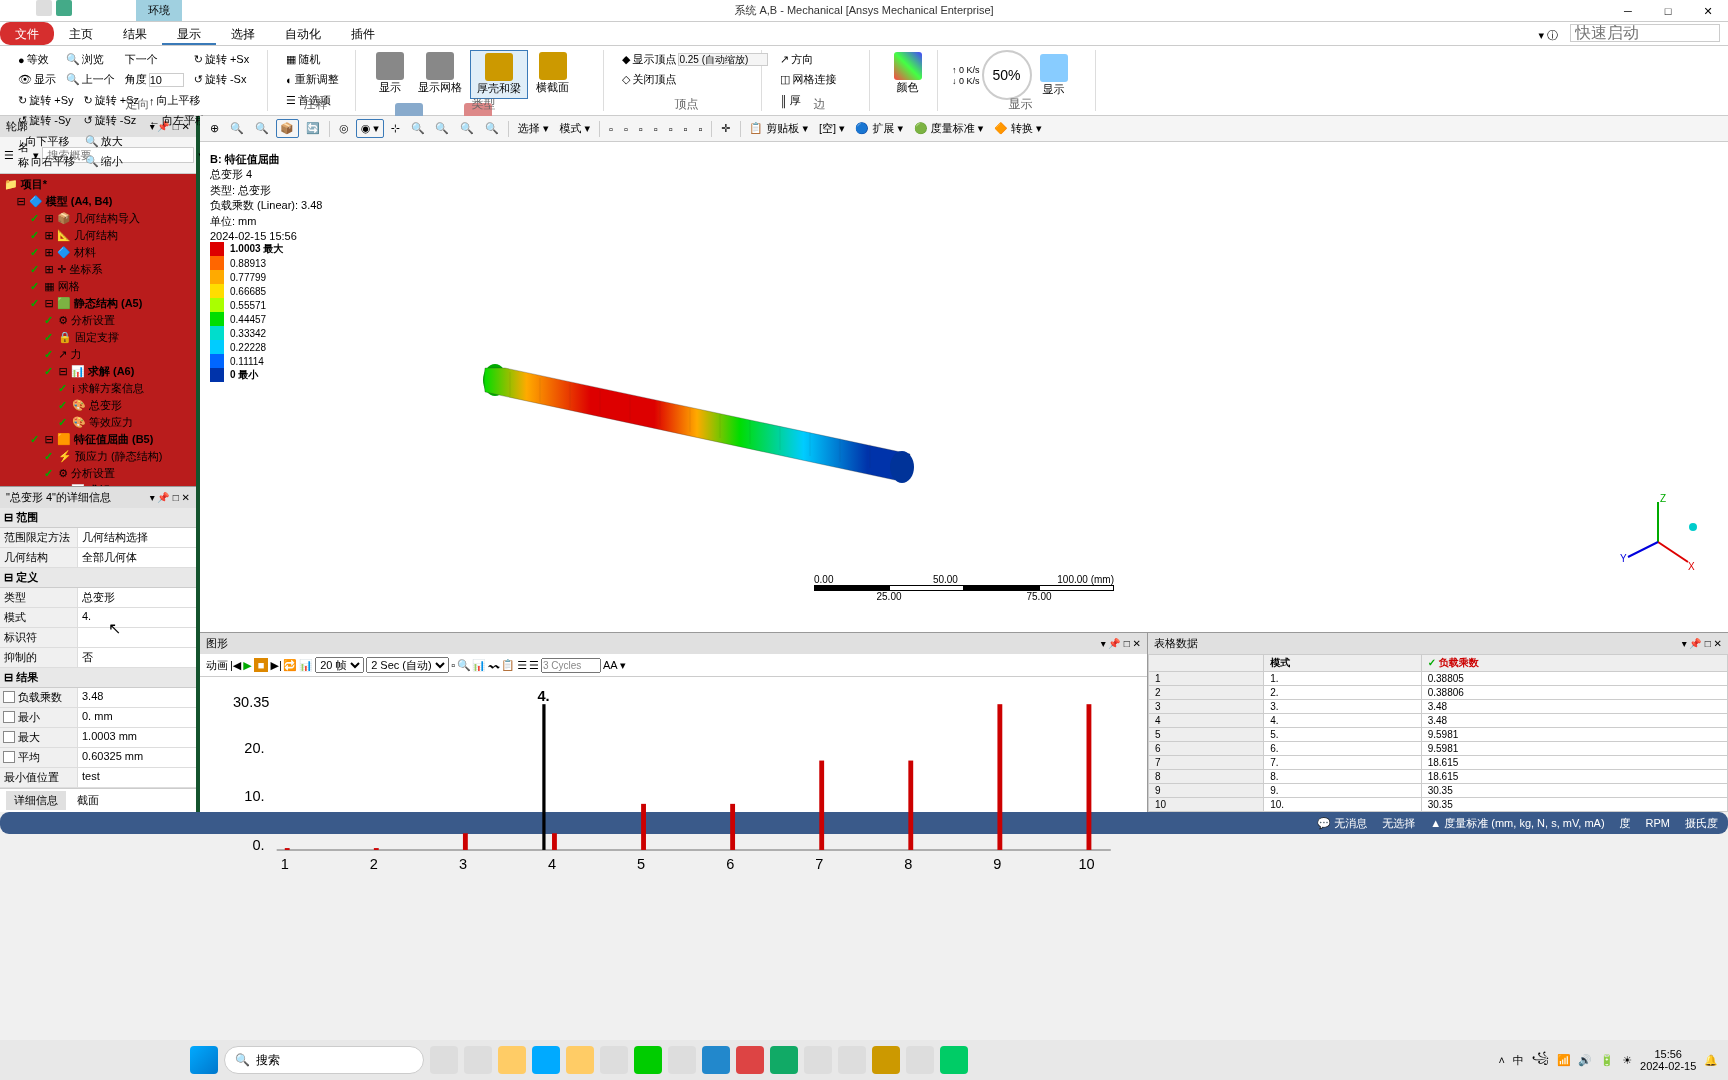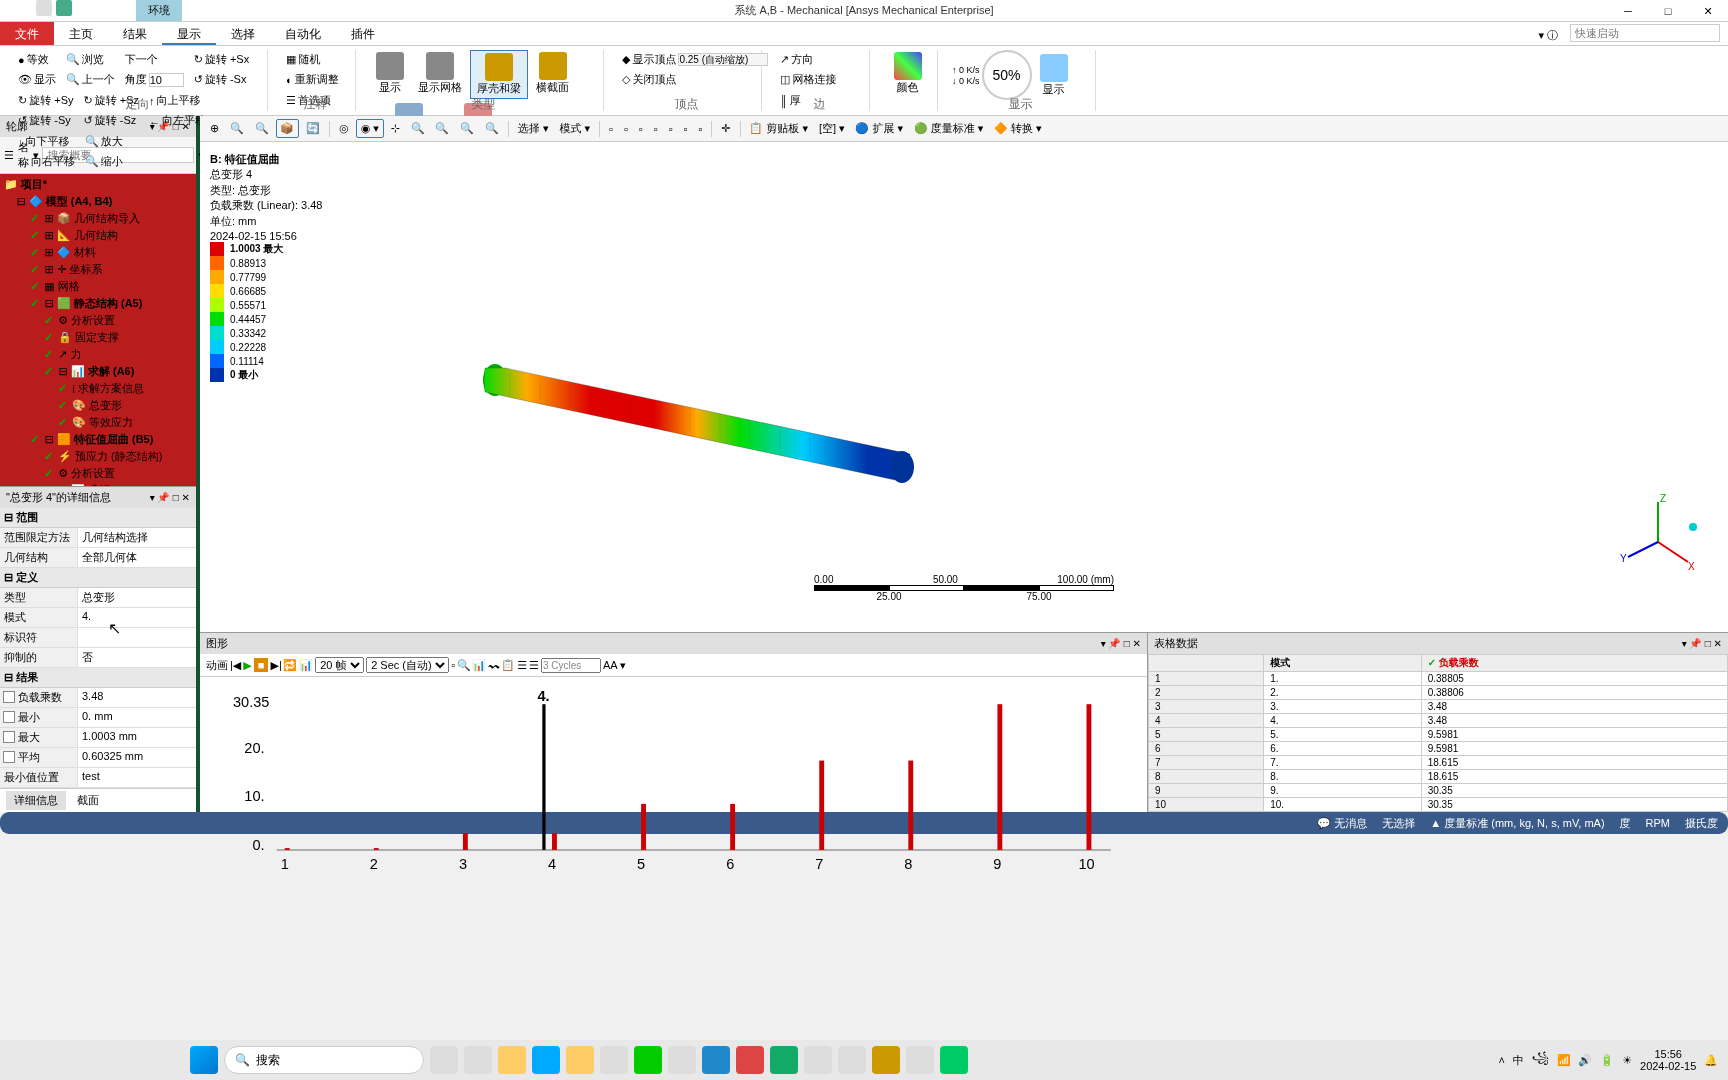--- a/index.html
+++ b/index.html
@@ -8,23 +8,23 @@
     .title-bar { background: #fff; height: 22px; display: flex; align-items: center; border-bottom: 1px solid #ccc; position: relative; }
     .title-bar-left { display: flex; gap: 4px; padding-left: 8px; margin-left: 28px; }
     .title-bar-icon { width: 16px; height: 16px; background: #ddd; border-radius: 2px; }
     .title-text { position: absolute; left: 50%; transform: translateX(-50%); color: #333; }
     .context-tab { background: #a0d0e0; padding: 3px 12px; margin-left: 60px; font-size: 11px; }
     .win-controls { position: absolute; right: 0; display: flex; }
     .win-btn { width: 40px; height: 22px; text-align: center; line-height: 22px; cursor: pointer; }
     
     .menu-bar { background: #fff; height: 24px; display: flex; border-bottom: 1px solid #ccc; }
     .menu-tab { padding: 4px 15px; font-size: 12px; cursor: pointer; }
-    .menu-tab.active-file { background: #d62e2e; color: #fff; }
+    .menu-tab.active-file { background: #d62e2e; color: #fff; border-radius: 10px; }
     .menu-tab.active { background: #fff; border-bottom: 2px solid #3a7ab8; }
-    .quick-search { position: absolute; right: 8px; top: 24px; width: 150px; height: 18px; border: 1px solid #ccc; font-size: 11px; padding: 0 4px; }
+    .quick-search { position: absolute; right: 8px; top: 24px; width: 150px; height: 18px; border: 1px solid #ccc; font-size: 16px; padding: 0 4px; }
     
     .ribbon { background: #fff; height: 70px; border-bottom: 1px solid #ccc; display: flex; padding: 4px 8px; gap: 8px; }
     .ribbon-group { display: flex; flex-direction: column; border-right: 1px solid #ddd; padding: 0 6px; position: relative; }
     .ribbon-group-label { position: absolute; bottom: -2px; left: 50%; transform: translateX(-50%); font-size: 12px; color: #666; }
     .ribbon-items { display: flex; flex-wrap: wrap; gap: 2px; align-items: flex-start; }
     .ribbon-btn { padding: 2px 4px; font-size: 11px; display: flex; align-items: center; gap: 2px; white-space: nowrap; cursor: pointer; }
     .ribbon-col { display: flex; flex-direction: column; gap: 1px; }
     .ribbon-big { display: flex; flex-direction: column; align-items: center; padding: 2px 6px; cursor: pointer; }
     .ribbon-big-icon { width: 28px; height: 28px; background: #ddd; border-radius: 3px; }
     .ribbon-big.active { border: 1px solid #3a7ab8; background: #e0eef8; }

